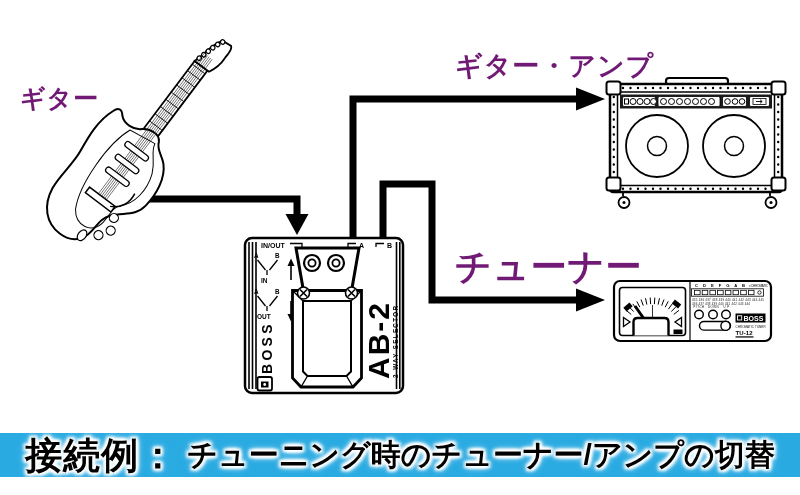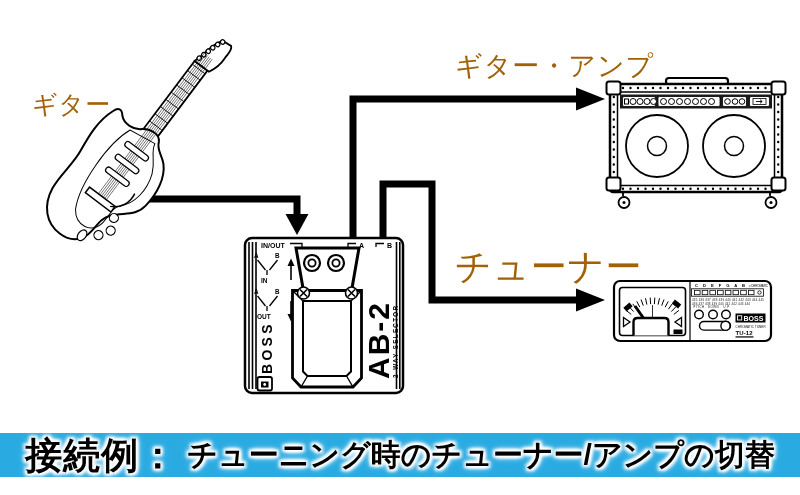--- a/index.html
+++ b/index.html
@@ -3,23 +3,23 @@
 <meta charset="utf-8">
 <style>
   html,body{margin:0;padding:0;background:#888;}
   .canvas{
     position:relative;width:800px;height:495px;background:#ffffff;overflow:hidden;
     font-family:"Liberation Sans","DejaVu Sans",sans-serif;
   }
   svg{position:absolute;left:0;top:0;}
   svg text{font-family:"Liberation Sans","DejaVu Sans",sans-serif;}
   .jp-label{
-    position:absolute;color:#a16207;font-weight:400;letter-spacing:1px;white-space:nowrap;text-align:center;
+    position:absolute;color:#701a75;font-weight:700;letter-spacing:1px;white-space:nowrap;text-align:center;
   }
-  .guitar-label{left:20px;top:88px;font-size:25px;margin-left:12px;}
+  .guitar-label{left:20px;top:82px;font-size:25px;}
   .amp-label{left:455px;top:48px;font-size:27px;}
   .tuner-label{left:455px;top:243px;font-size:36px;}
   .caption-bar{
     position:absolute;left:0;top:433px;width:800px;height:44px;
     display:flex;align-items:center;justify-content:center;gap:10px;white-space:nowrap;
   }
   .caption-prefix,.caption-text{
     color:#000;font-weight:900;line-height:1;
     text-shadow:0 0 2px #fff,0 0 4px #fff,0 0 6px #fff,0 0 9px #fff,
       2px 2px 3px #fff,-2px -2px 3px #fff,2px -2px 3px #fff,-2px 2px 3px #fff;

